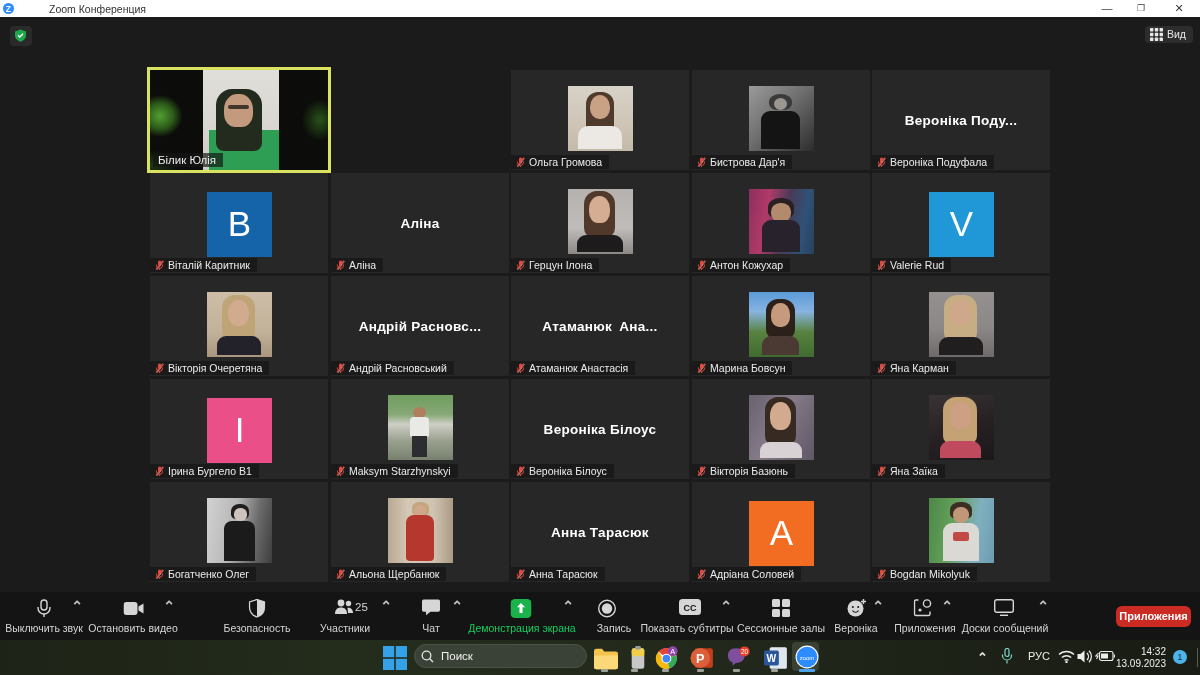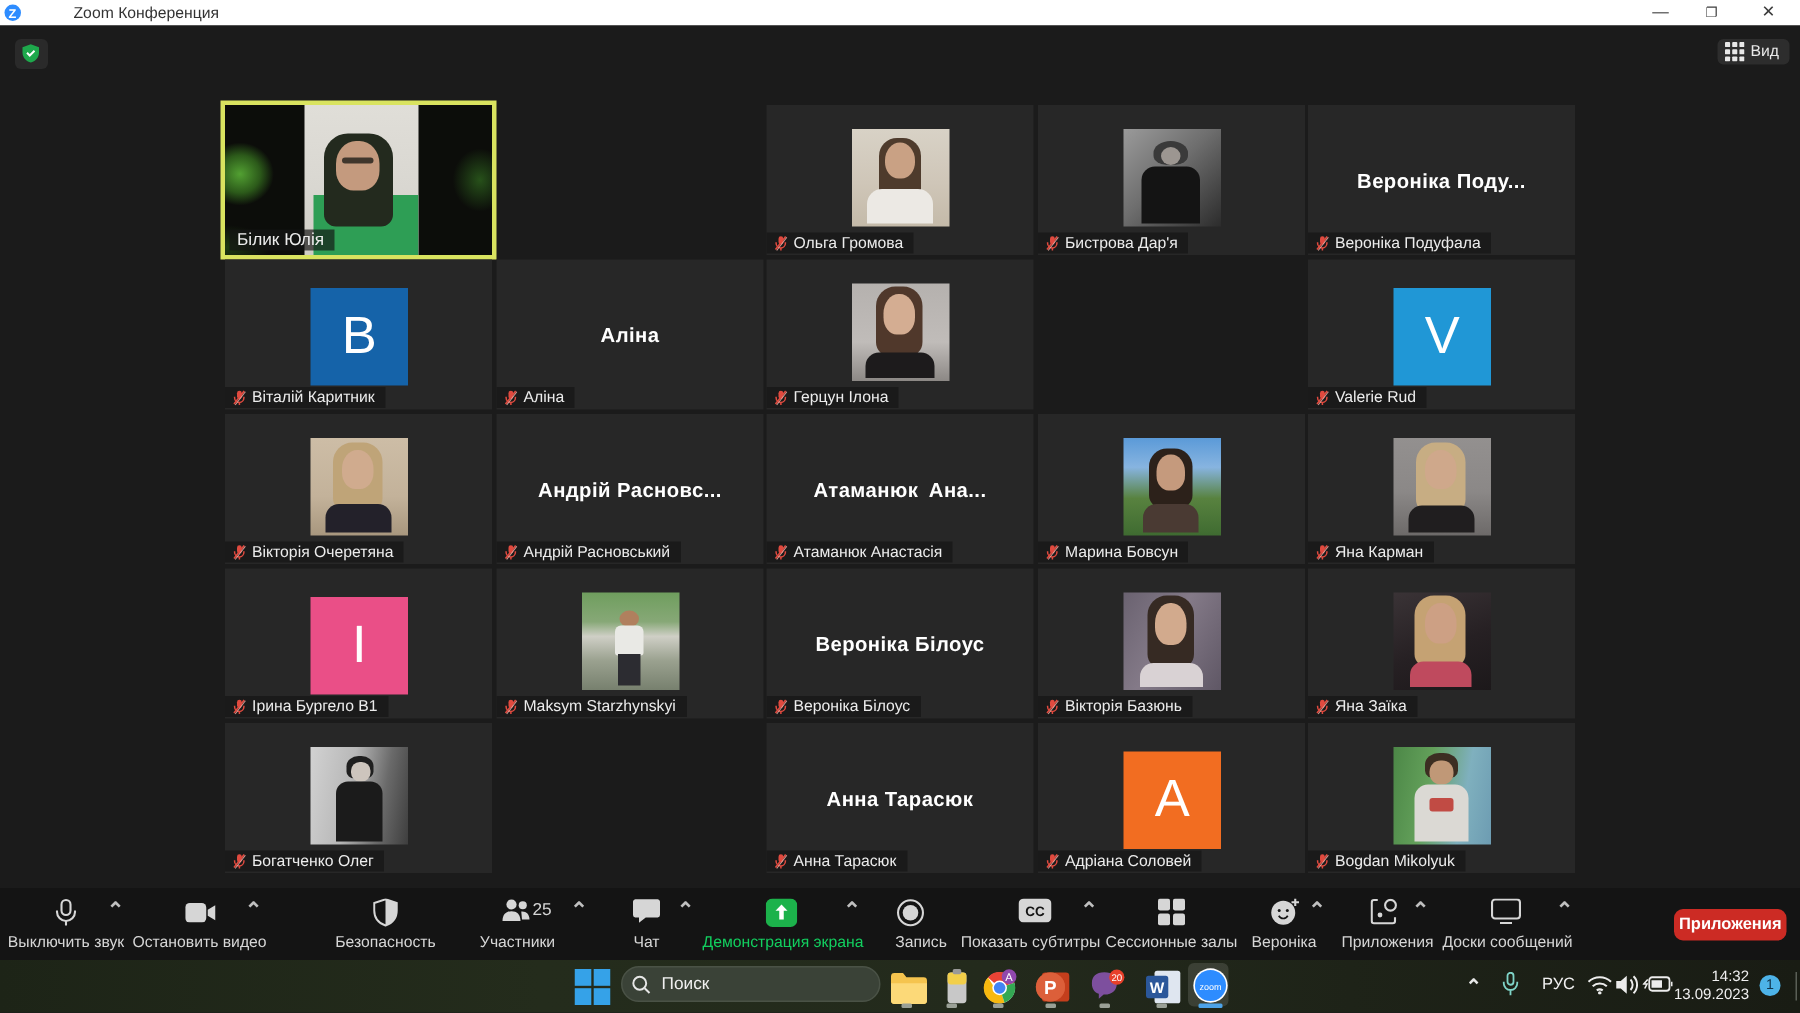--- a/index.html
+++ b/index.html
@@ -159,20 +159,37 @@
         <svg class="mic" width="9" height="11" viewBox="0 0 9 11">
           <rect x="3" y="0.5" width="3.2" height="5.5" rx="1.6" fill="#e04a3f"></rect>
           <path d="M1.4 4.5 L1.4 5.2 A3.1 3.1 0 0 0 7.6 5.2 L7.6 4.5" stroke="#e04a3f" stroke-width="1" fill="none"></path>
           <line x1="4.6" y1="8.3" x2="4.6" y2="10" stroke="#e04a3f" stroke-width="1"></line>
           <line x1="7.8" y1="0.6" x2="1" y2="9.4" stroke="#e04a3f" stroke-width="1.1"></line>
           <line x1="8.6" y1="1.2" x2="1.8" y2="10" stroke="#f0b0a8" stroke-width="0.7" opacity="0.85"></line>
         </svg>
         <span>Герцун Ілона</span>
       </div>
     </div>
+<div class="tile" style="left:692px;top:156px;">
+      <div class="av" style="background:linear-gradient(100deg,#8c2f5e 0%,#b03a68 28%,#4a3a56 55%,#2f5277 80%,#27415c 100%);">
+        <div style="position:absolute;left:19px;top:9px;width:26px;height:20px;background:#2a2023;border-radius:45% 45% 30% 30%;"></div>
+        <div style="position:absolute;left:22px;top:14px;width:20px;height:19px;background:#b48a6d;border-radius:45%;"></div>
+        <div style="position:absolute;left:13px;top:31px;width:38px;height:32px;background:#27222b;border-radius:9px 9px 0 0;"></div>
+      </div>
+      <div class="lbl">
+        <svg class="mic" width="9" height="11" viewBox="0 0 9 11">
+          <rect x="3" y="0.5" width="3.2" height="5.5" rx="1.6" fill="#e04a3f"></rect>
+          <path d="M1.4 4.5 L1.4 5.2 A3.1 3.1 0 0 0 7.6 5.2 L7.6 4.5" stroke="#e04a3f" stroke-width="1" fill="none"></path>
+          <line x1="4.6" y1="8.3" x2="4.6" y2="10" stroke="#e04a3f" stroke-width="1"></line>
+          <line x1="7.8" y1="0.6" x2="1" y2="9.4" stroke="#e04a3f" stroke-width="1.1"></line>
+          <line x1="8.6" y1="1.2" x2="1.8" y2="10" stroke="#f0b0a8" stroke-width="0.7" opacity="0.85"></line>
+        </svg>
+        <span>Антон Кожухар</span>
+      </div>
+    </div>
 <div class="tile" style="left:872px;top:156px;">
       <div class="sq" style="background:#2097d6">V</div>
       <div class="lbl">
         <svg class="mic" width="9" height="11" viewBox="0 0 9 11">
           <rect x="3" y="0.5" width="3.2" height="5.5" rx="1.6" fill="#e04a3f"></rect>
           <path d="M1.4 4.5 L1.4 5.2 A3.1 3.1 0 0 0 7.6 5.2 L7.6 4.5" stroke="#e04a3f" stroke-width="1" fill="none"></path>
           <line x1="4.6" y1="8.3" x2="4.6" y2="10" stroke="#e04a3f" stroke-width="1"></line>
           <line x1="7.8" y1="0.6" x2="1" y2="9.4" stroke="#e04a3f" stroke-width="1.1"></line>
           <line x1="8.6" y1="1.2" x2="1.8" y2="10" stroke="#f0b0a8" stroke-width="0.7" opacity="0.85"></line>
         </svg>
@@ -341,20 +358,37 @@
       </div>
       <div class="lbl">
         <svg class="mic" width="9" height="11" viewBox="0 0 9 11">
           <rect x="3" y="0.5" width="3.2" height="5.5" rx="1.6" fill="#e04a3f"></rect>
           <path d="M1.4 4.5 L1.4 5.2 A3.1 3.1 0 0 0 7.6 5.2 L7.6 4.5" stroke="#e04a3f" stroke-width="1" fill="none"></path>
           <line x1="4.6" y1="8.3" x2="4.6" y2="10" stroke="#e04a3f" stroke-width="1"></line>
           <line x1="7.8" y1="0.6" x2="1" y2="9.4" stroke="#e04a3f" stroke-width="1.1"></line>
           <line x1="8.6" y1="1.2" x2="1.8" y2="10" stroke="#f0b0a8" stroke-width="0.7" opacity="0.85"></line>
         </svg>
         <span>Богатченко Олег</span>
+      </div>
+    </div>
+<div class="tile" style="left:331px;top:465px;">
+      <div class="av" style="background:linear-gradient(90deg,#b9a893 0%,#d3c7b5 30%,#cfc3b1 70%,#ab9a84 100%);">
+        <div style="position:absolute;left:24px;top:4px;width:17px;height:14px;background:#c3a67c;border-radius:45% 45% 35% 35%;"></div>
+        <div style="position:absolute;left:26px;top:7px;width:12px;height:12px;background:#cfa88b;border-radius:48%;"></div>
+        <div style="position:absolute;left:18px;top:17px;width:28px;height:46px;background:#b5372e;border-radius:8px 8px 4px 4px;"></div>
+      </div>
+      <div class="lbl">
+        <svg class="mic" width="9" height="11" viewBox="0 0 9 11">
+          <rect x="3" y="0.5" width="3.2" height="5.5" rx="1.6" fill="#e04a3f"></rect>
+          <path d="M1.4 4.5 L1.4 5.2 A3.1 3.1 0 0 0 7.6 5.2 L7.6 4.5" stroke="#e04a3f" stroke-width="1" fill="none"></path>
+          <line x1="4.6" y1="8.3" x2="4.6" y2="10" stroke="#e04a3f" stroke-width="1"></line>
+          <line x1="7.8" y1="0.6" x2="1" y2="9.4" stroke="#e04a3f" stroke-width="1.1"></line>
+          <line x1="8.6" y1="1.2" x2="1.8" y2="10" stroke="#f0b0a8" stroke-width="0.7" opacity="0.85"></line>
+        </svg>
+        <span>Альона Щербанюк</span>
       </div>
     </div>
 <div class="tile" style="left:511px;top:465px;">
       <div class="nm">Анна Тарасюк</div>
       <div class="lbl">
         <svg class="mic" width="9" height="11" viewBox="0 0 9 11">
           <rect x="3" y="0.5" width="3.2" height="5.5" rx="1.6" fill="#e04a3f"></rect>
           <path d="M1.4 4.5 L1.4 5.2 A3.1 3.1 0 0 0 7.6 5.2 L7.6 4.5" stroke="#e04a3f" stroke-width="1" fill="none"></path>
           <line x1="4.6" y1="8.3" x2="4.6" y2="10" stroke="#e04a3f" stroke-width="1"></line>
           <line x1="7.8" y1="0.6" x2="1" y2="9.4" stroke="#e04a3f" stroke-width="1.1"></line>

